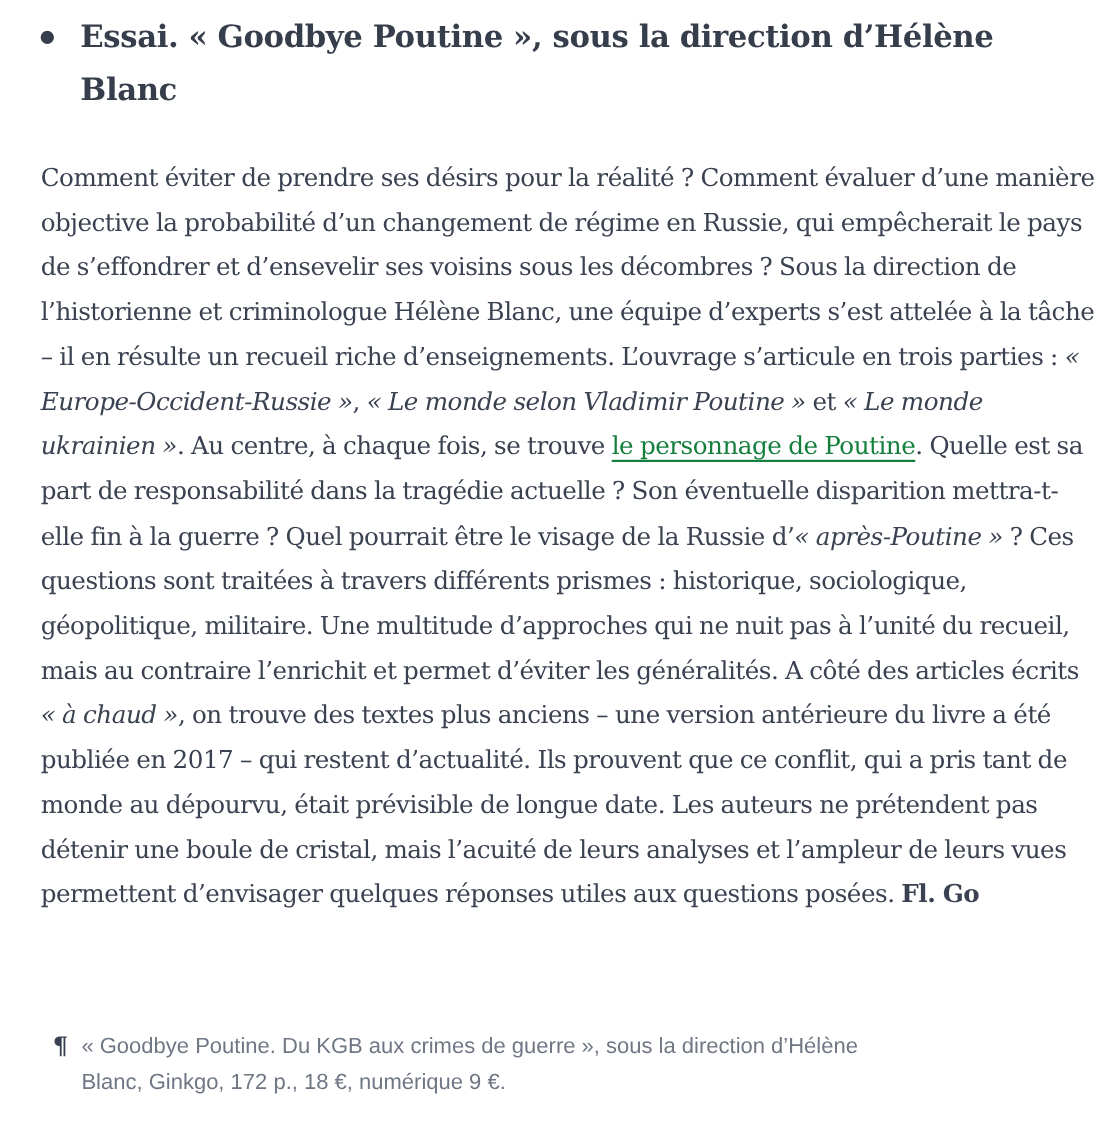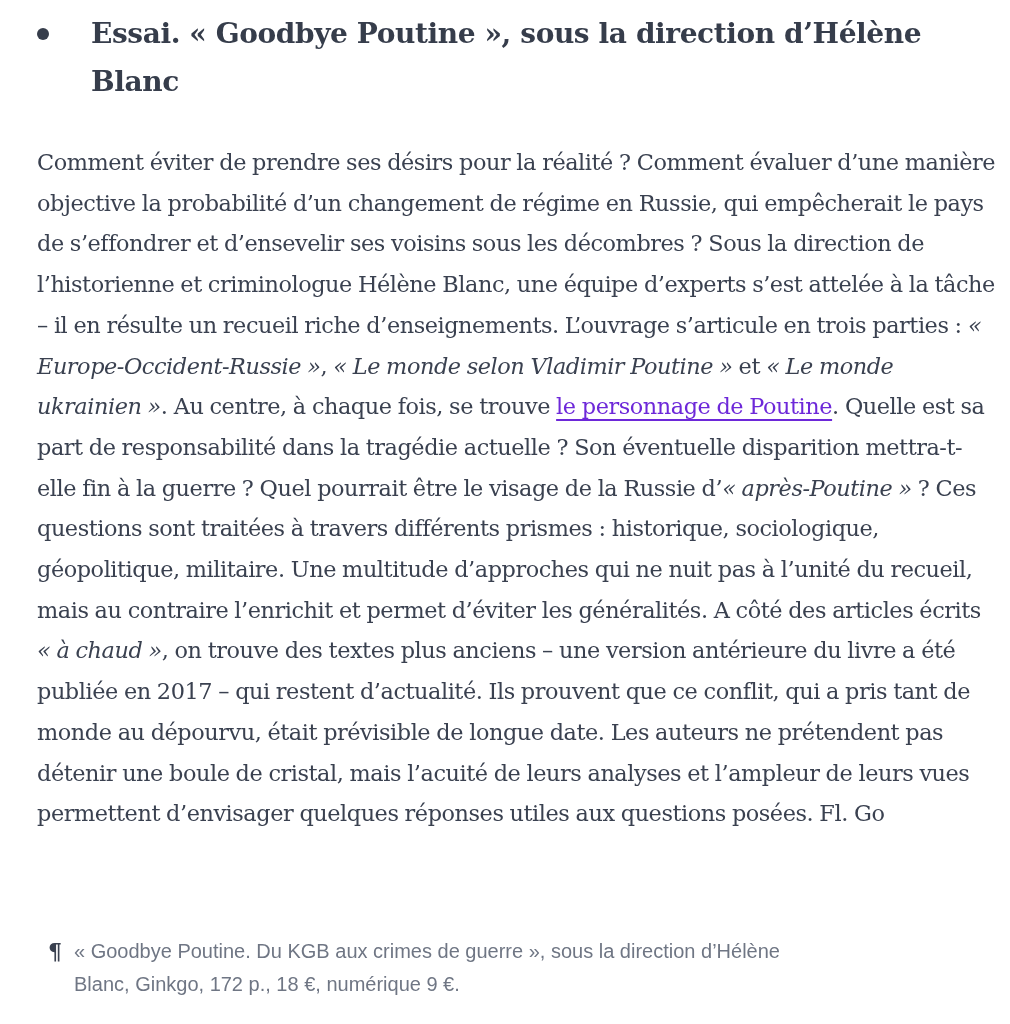--- a/index.html
+++ b/index.html
@@ -20,21 +20,20 @@
       top: 10px;
       width: 930px;
       font-family: "DejaVu Serif", serif;
       font-weight: bold;
       font-size: 28px;
       line-height: 48px;
       color: #363d4b;
       display: flex;
       align-items: flex-start;
       letter-spacing: -0.4px;
-      gap: 18px;
     }
     .bullet {
       display: inline-block;
       width: 12px;
       height: 12px;
       border-radius: 50%;
       background: #363d4b;
       margin-top: 18px;
       margin-right: 24px;
       flex: 0 0 12px;
@@ -51,27 +50,27 @@
       font-size: 22.4px;
       line-height: 40.7px;
       color: #3a4150;
       letter-spacing: -0.45px;
       word-spacing: -0.5px;
     }
     .body-text em {
       font-style: italic;
     }
     .body-text a {
-      color: #6d28d9;
+      color: #15803d;
       text-decoration: underline;
       text-decoration-thickness: 1.5px;
       text-underline-offset: 5px;
     }
     .body-text strong {
-      font-weight: normal;
+      font-weight: bold;
     }
     .ref {
       position: absolute;
       left: 48px;
       top: 935px;
       width: 760px;
       display: flex;
       align-items: flex-start;
       font-family: "Liberation Sans", sans-serif;
       font-size: 20px;

